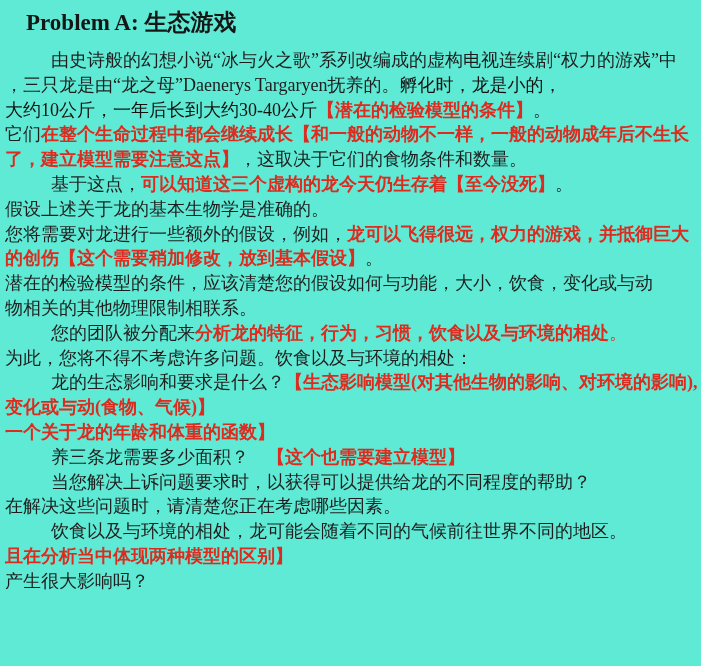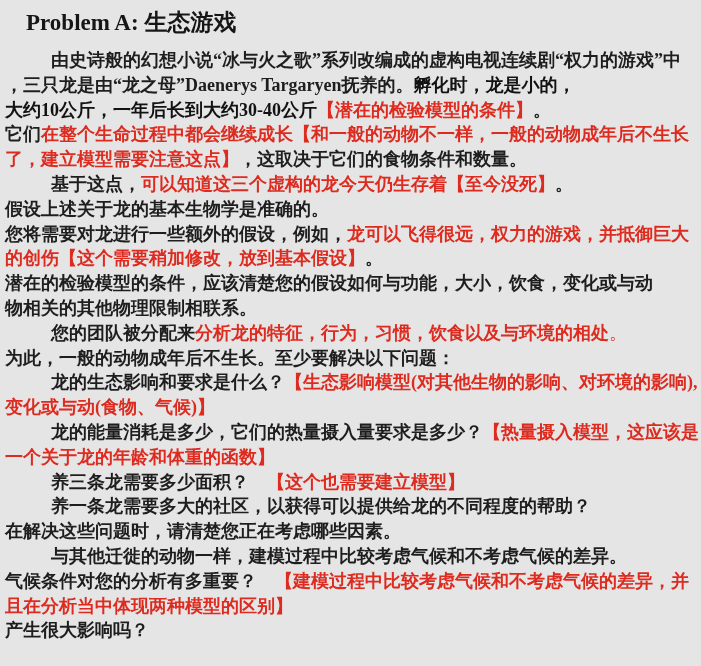--- a/index.html
+++ b/index.html
@@ -4,21 +4,21 @@
 <style>
   html, body {
     margin: 0;
     padding: 0;
     background: #ffffff;
   }
   .page {
     position: relative;
     width: 701px;
     height: 666px;
-    background: #e5e5e5;
+    background: #5eead4;
     overflow: hidden;
     font-family: "Liberation Serif", "DejaVu Serif", serif;
   }
   .doc-title {
     margin: 9px 0 12px 26px;
     font-size: 23px;
     line-height: 27px;
     font-weight: 700;
     color: #161616;
     font-family: "Liberation Serif", "DejaVu Serif", serif;
@@ -32,25 +32,25 @@
     line-height: 24.8px;
     font-size: 18px;
     white-space: nowrap;
     color: #1e1e1e;
   }
   .line.indent {
     padding-left: 46px;
   }
   .seg-black {
     color: #1e1e1e;
-    font-weight: 700;
+    font-weight: 400;
   }
   .seg-black-bold {
     color: #121212;
-    font-weight: 700;
+    font-weight: 400;
     text-align: right;
   }
   .seg-red-bold {
     color: #dd2b20;
     font-weight: 700;
   }
   .seg-red {
     color: #dd2b20;
     font-weight: 400;
   }
@@ -66,26 +66,24 @@
       <div class="line"><span class="seg-black-bold">大约10公斤，一年后长到大约30-40公斤</span><span class="seg-red-bold">【潜在的检验模型的条件】</span><span class="seg-black">。</span></div>
       <div class="line"><span class="seg-black">它们</span><span class="seg-red-bold">在整个生命过程中都会继续成长【和一般的动物不一样，一般的动物成年后不生长</span></div>
       <div class="line"><span class="seg-red-bold">了，建立模型需要注意这点】</span><span class="seg-black">，这取决于它们的食物条件和数量。</span></div>
       <div class="line indent"><span class="seg-black">基于这点，</span><span class="seg-red-bold">可以知道这三个虚构的龙今天仍生存着【至今没死】</span><span class="seg-black">。</span></div>
       <div class="line"><span class="seg-black">假设上述关于龙的基本生物学是准确的。</span></div>
       <div class="line"><span class="seg-black">您将需要对龙进行一些额外的假设，例如，</span><span class="seg-red-bold">龙可以飞得很远，权力的游戏，并抵御巨大</span></div>
       <div class="line"><span class="seg-red-bold">的创伤【这个需要稍加修改，放到基本假设】</span><span class="seg-black">。</span></div>
       <div class="line"><span class="seg-black">潜在的检验模型的条件，应该清楚您的假设如何与功能，大小，饮食，变化或与动</span></div>
       <div class="line"><span class="seg-black">物相关的其他物理限制相联系。</span></div>
       <div class="line indent"><span class="seg-black">您的团队被分配来</span><span class="seg-red-bold">分析龙的特征，行为，习惯，饮食以及与环境的相处</span><span class="seg-red">。</span></div>
-      <div class="line"><span class="seg-black">为此，一般的动物成年后不生长。至少要解决以下问题：</span></div>
+      <div class="line"><span class="seg-black">为此，您将不得不考虑许多问题。饮食以及与环境的相处：</span></div>
       <div class="line indent"><span class="seg-black">龙的生态影响和要求是什么？</span><span class="seg-red-bold">【生态影响模型(对其他生物的影响、对环境的影响),</span></div>
       <div class="line"><span class="seg-red-bold">变化或与动(食物、气候)】</span></div>
-      <div class="line indent"><span class="seg-black">龙的能量消耗是多少，它们的热量摄入量要求是多少？</span><span class="seg-red-bold">【热量摄入模型，这应该是</span></div>
       <div class="line"><span class="seg-red-bold">一个关于龙的年龄和体重的函数】</span></div>
       <div class="line indent"><span class="seg-black">养三条龙需要多少面积？　</span><span class="seg-red-bold">【这个也需要建立模型】</span></div>
-      <div class="line indent"><span class="seg-black">养一条龙需要多大的社区，以获得可以提供给龙的不同程度的帮助？</span></div>
+      <div class="line indent"><span class="seg-black">当您解决上诉问题要求时，以获得可以提供给龙的不同程度的帮助？</span></div>
       <div class="line"><span class="seg-black">在解决这些问题时，请清楚您正在考虑哪些因素。</span></div>
-      <div class="line indent"><span class="seg-black">与其他迁徙的动物一样，建模过程中比较考虑气候和不考虑气候的差异。</span></div>
-      <div class="line"><span class="seg-black">气候条件对您的分析有多重要？　</span><span class="seg-red-bold">【建模过程中比较考虑气候和不考虑气候的差异，并</span></div>
+      <div class="line indent"><span class="seg-black">饮食以及与环境的相处，龙可能会随着不同的气候前往世界不同的地区。</span></div>
       <div class="line"><span class="seg-red-bold">且在分析当中体现两种模型的区别】</span></div>
       <div class="line"><span class="seg-black">产生很大影响吗？</span></div>
     </div>
 </div>
 
 </body></html>

